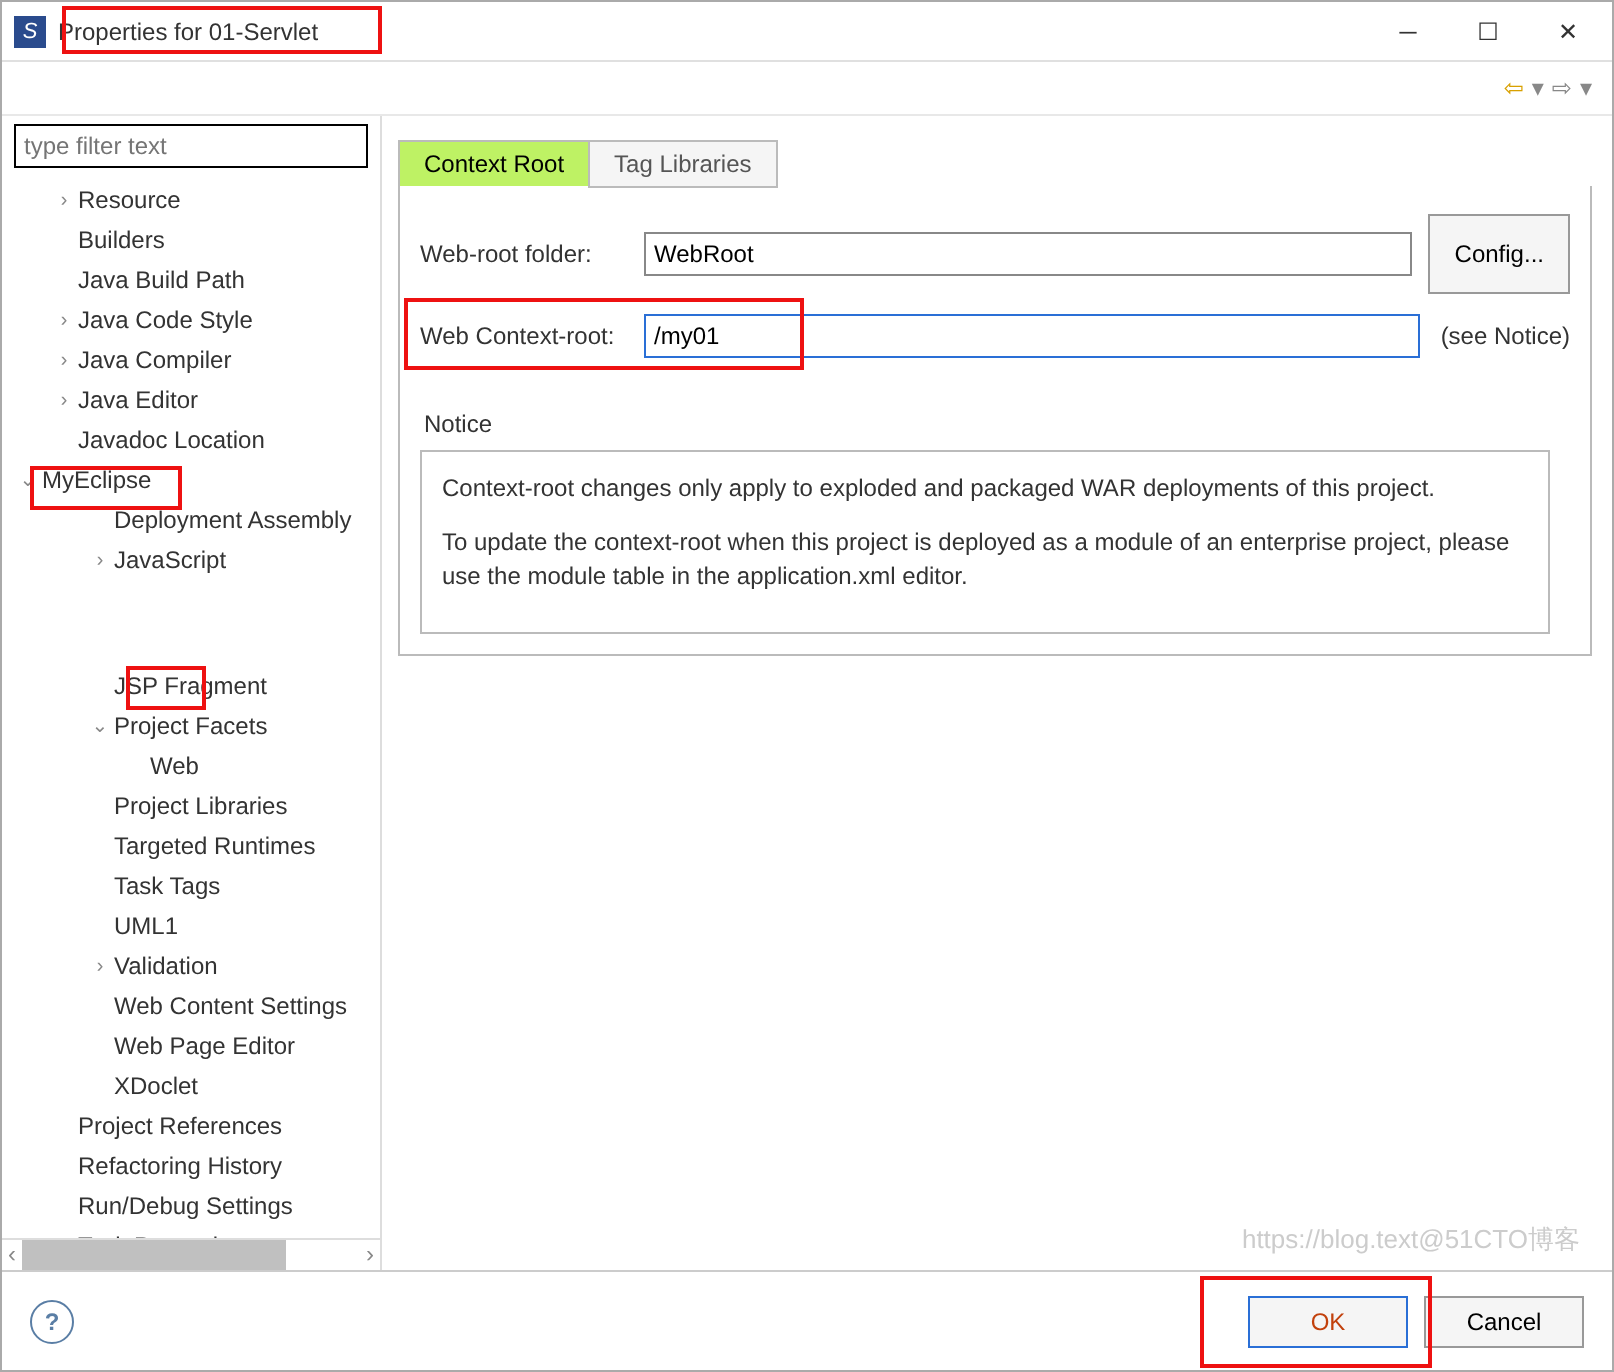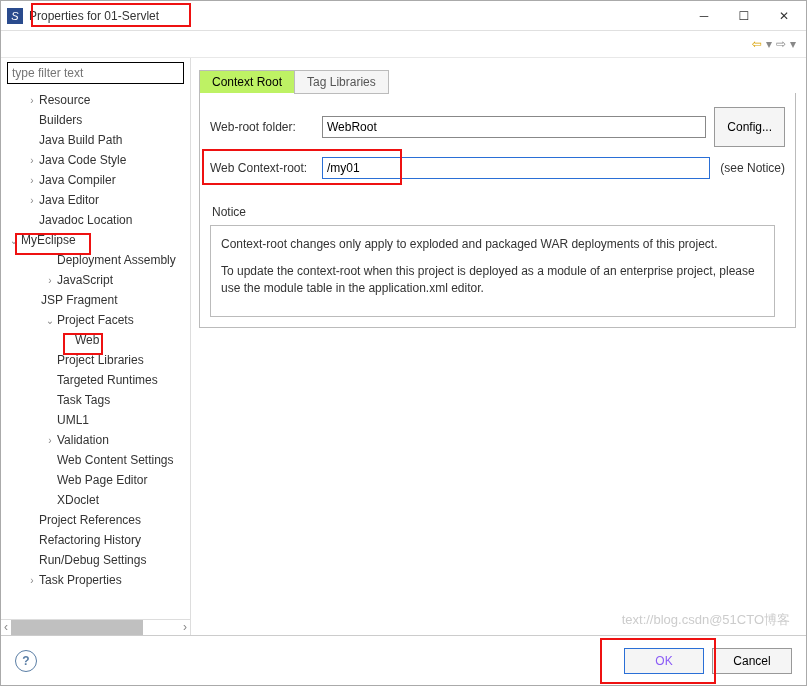--- a/index.html
+++ b/index.html
@@ -67,21 +67,21 @@
     justify-content:space-between; padding:0 14px;
   }
   .help-icon {
     width:22px;height:22px;border:1.5px solid #5a7ea5;border-radius:50%;
     display:flex;align-items:center;justify-content:center;color:#5a7ea5;font-weight:bold;
   }
   .action-btn {
     width:80px; height:26px; border:1px solid #999; background:#f5f5f5; margin-left:8px;
     display:flex;align-items:center;justify-content:center;
   }
-  .action-btn.ok { border:1px solid #2a6fd6; color:#8b5cf6;}
+  .action-btn.ok { border:1px solid #2a6fd6; color:#c2410c;}
   .hscroll { height:16px; border-top:1px solid #ddd; display:flex; }
   .hthumb { background:#c0c0c0; height:100%; width:70%;}
   .watermark {
     position:absolute; right:16px; bottom:56px; color:#ccc; font-size:13px;
   }
 </style>
 </head>
 <body>
 
 <div class="window">
@@ -144,21 +144,21 @@
             <span class="tree-label">MyEclipse</span>
           </div>
           <div class="tree-row" style="padding-left: 42px;">
             <span class="tw"></span>
             <span class="tree-label">Deployment Assembly</span>
           </div>
           <div class="tree-row" style="padding-left: 42px;">
             <span class="tw">›</span>
             <span class="tree-label">JavaScript</span>
           </div>
-          <div class="tree-row" style="padding-left: 26px;">
+          <div class="tree-row" style="padding-left: 42px; margin-top: 43px;">
             <span class="tw"></span>
             <span class="tree-label">JSP Fragment</span>
           </div>
           <div class="tree-row" style="padding-left: 42px;">
             <span class="tw">⌄</span>
             <span class="tree-label">Project Facets</span>
           </div>
           <div class="tree-row" style="padding-left: 60px;">
             <span class="tw"></span>
             <span class="tree-label">Web</span>
@@ -251,14 +251,14 @@
 
   <div class="bottombar">
     <div class="help-icon">?</div>
     <div style="display:flex; position:relative;">
       <div class="red-box" style="left:-16px; top:-10px; width:116px; height:46px;"></div>
       <div class="action-btn ok">OK</div>
       <div class="action-btn">Cancel</div>
     </div>
   </div>
 
-  <div class="watermark">text://blog.csdn@51CTO博客</div>
+  <div class="watermark">https://blog.text@51CTO博客</div>
 </div>
 
 </body></html>

